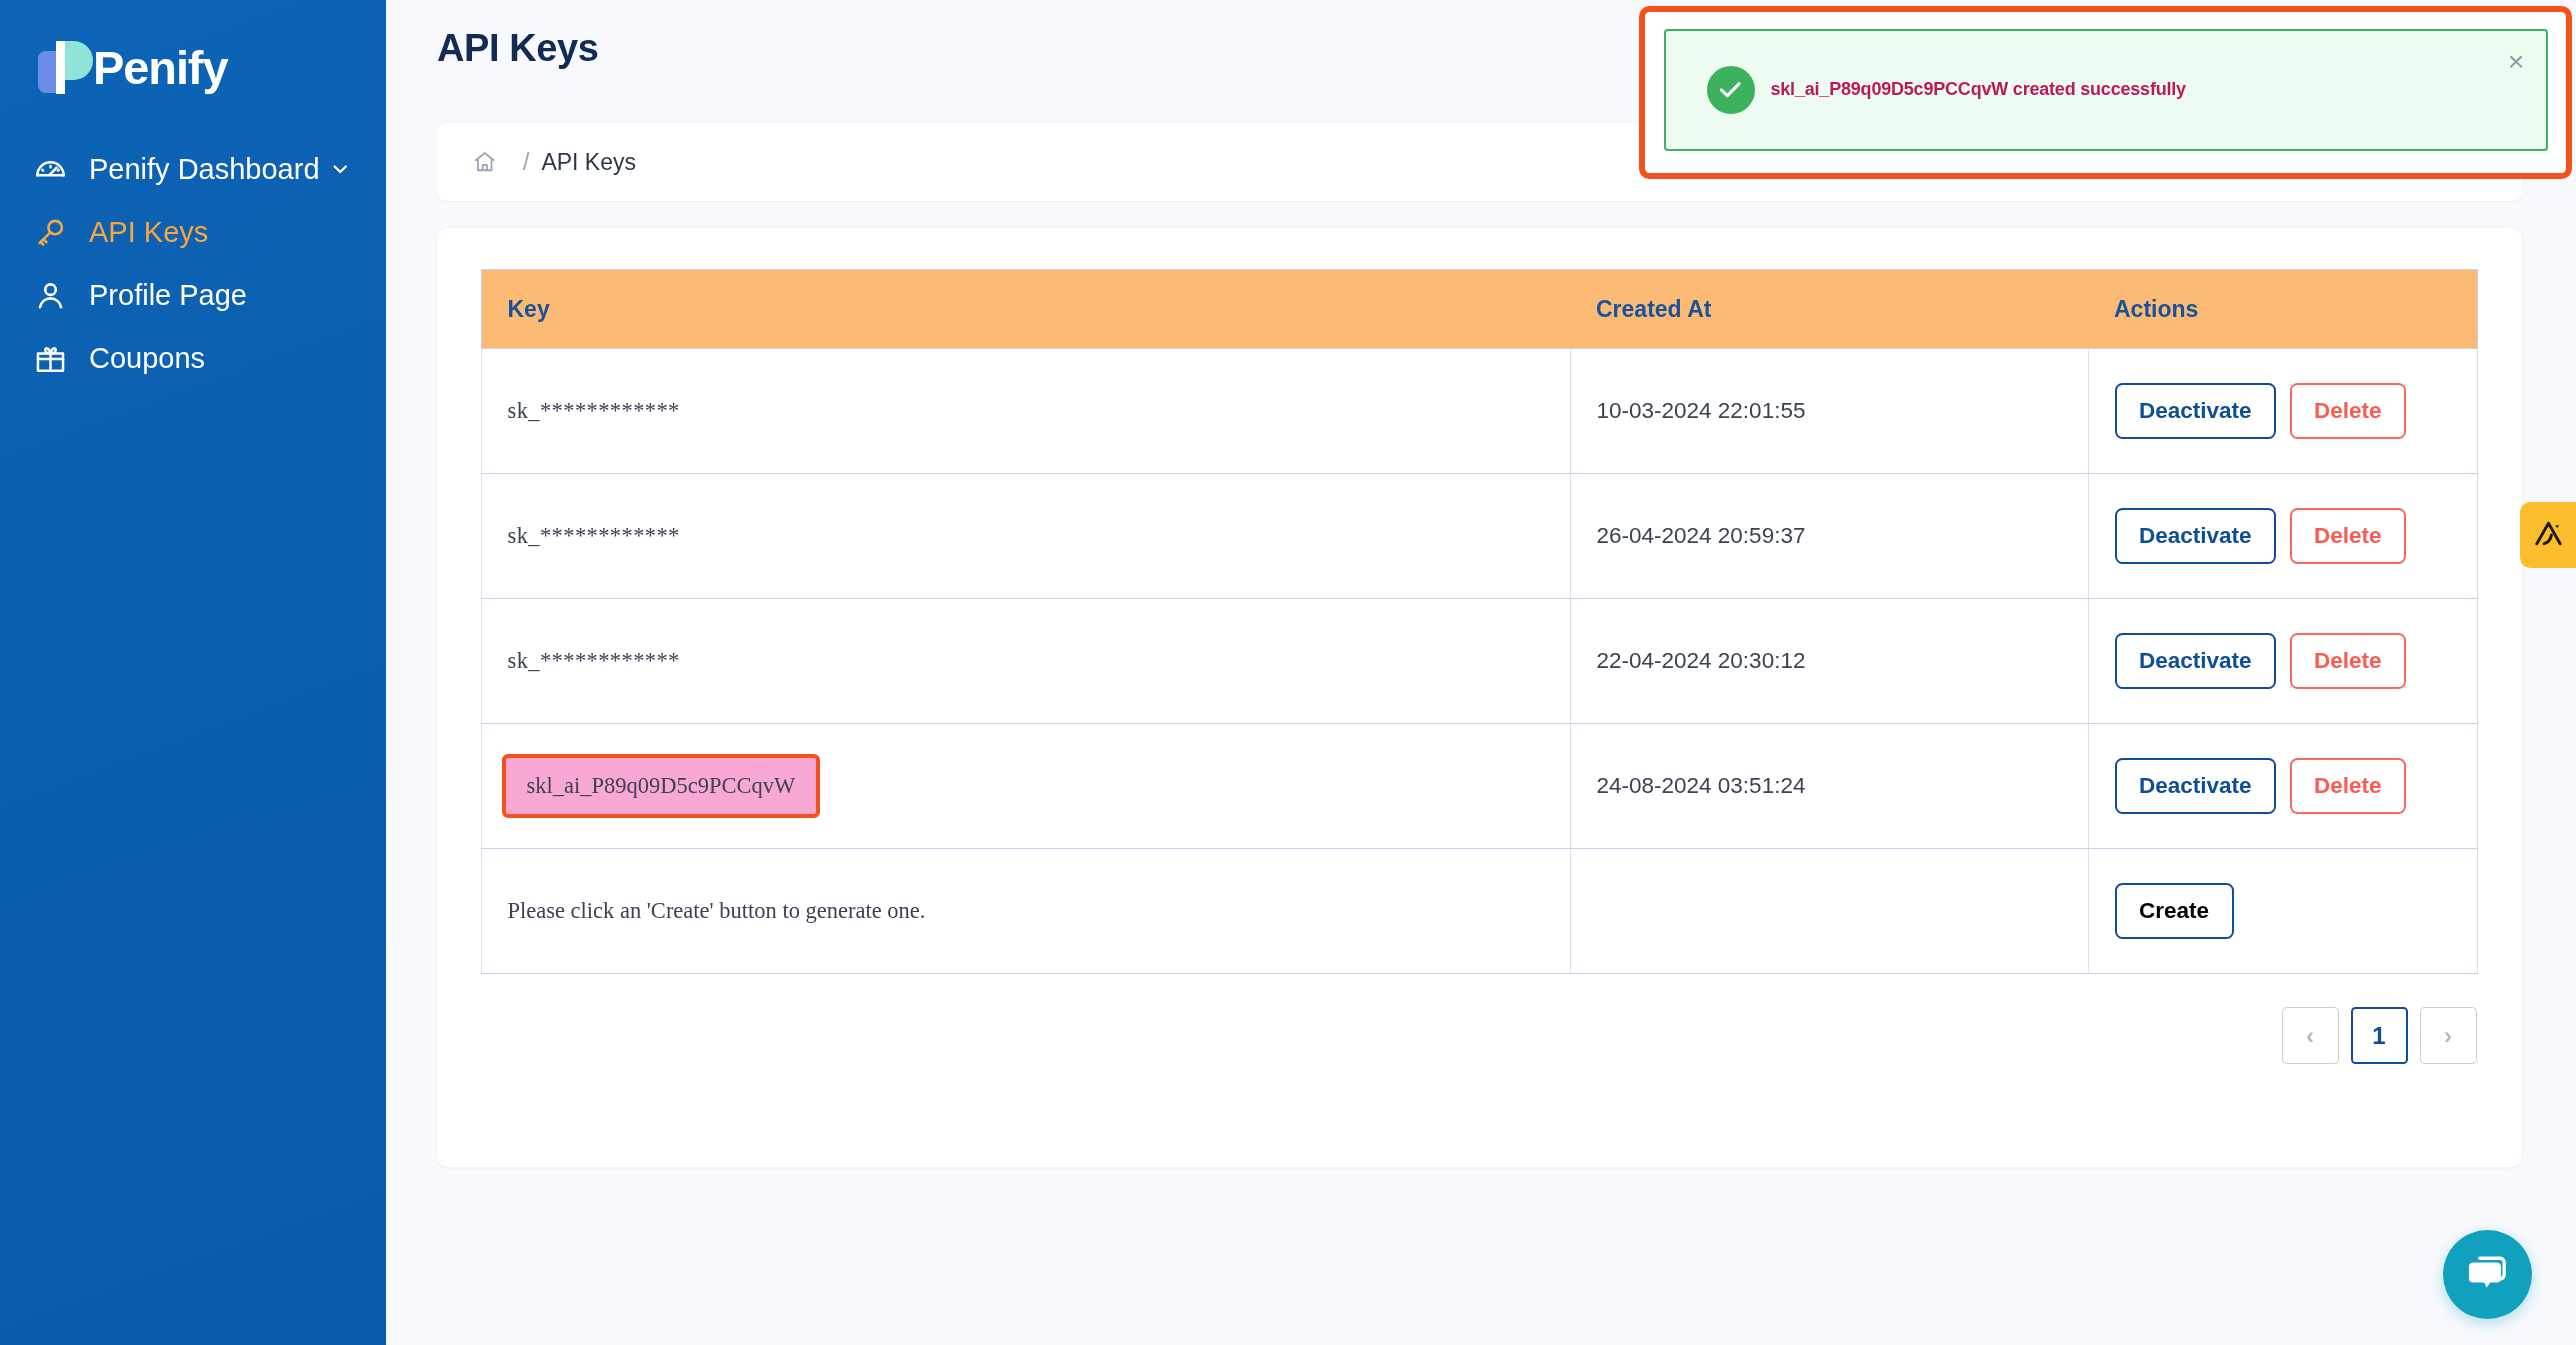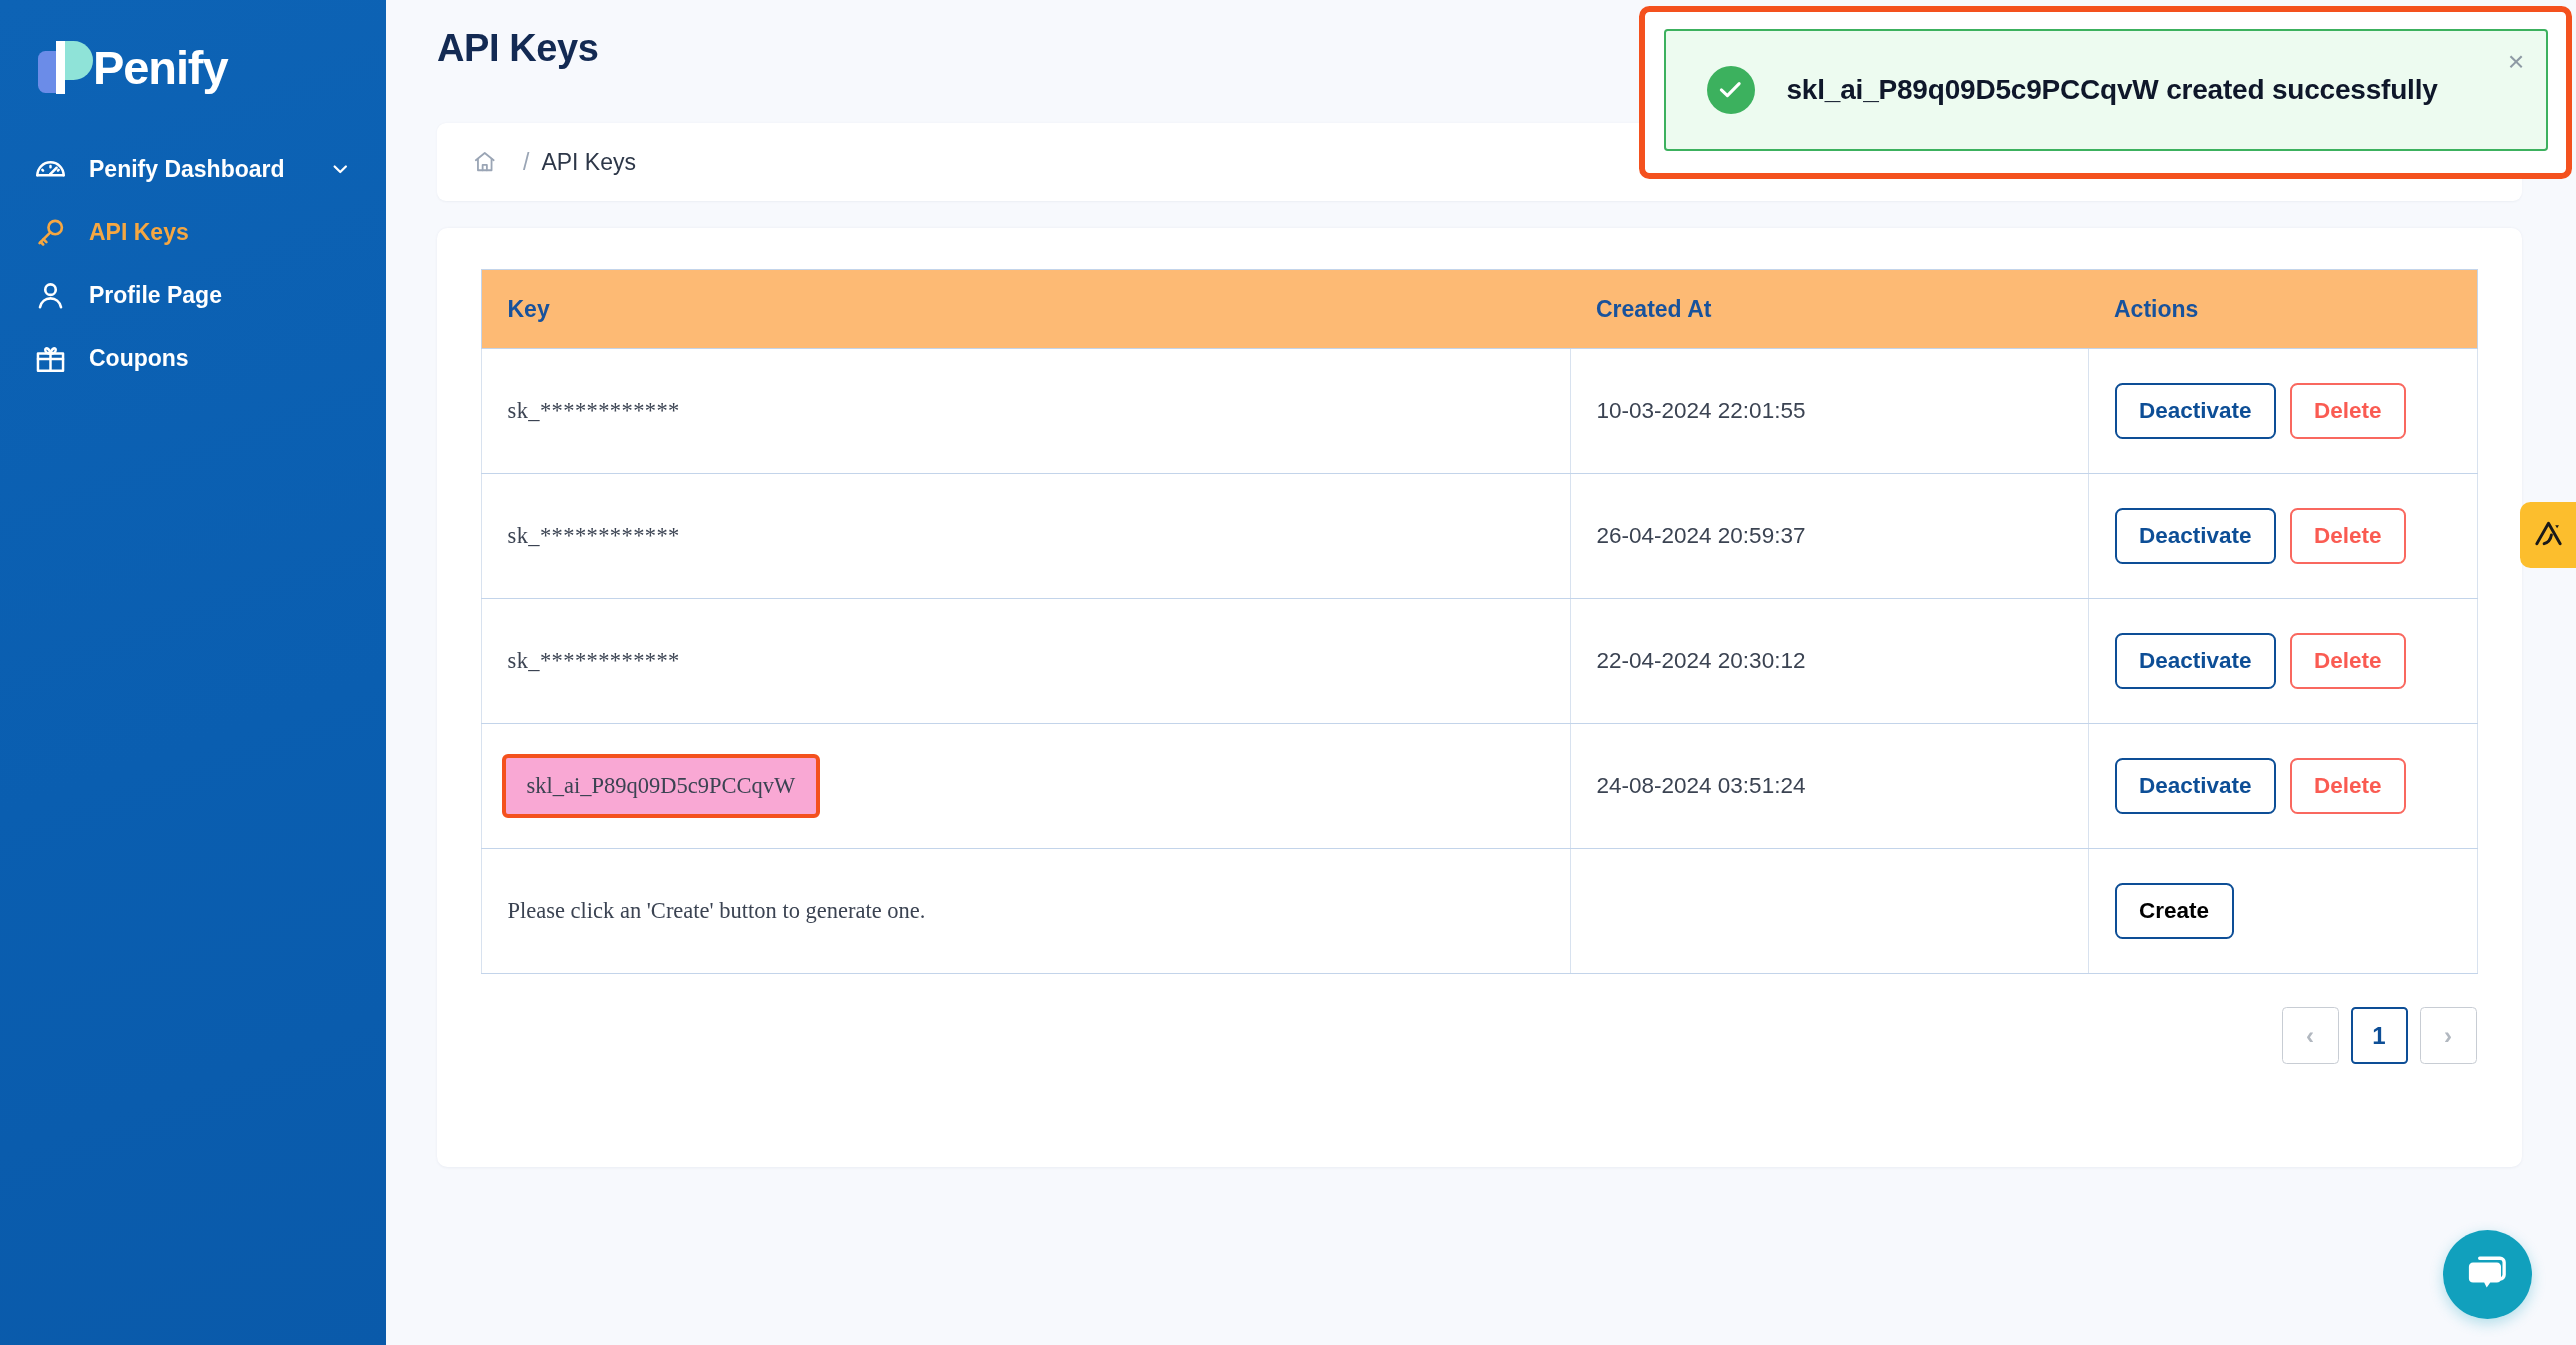--- a/index.html
+++ b/index.html
@@ -34,21 +34,21 @@
   }
   .logo-text {
     color: #ffffff; font-size: 47px; font-weight: 700; letter-spacing: -1.1px;
     line-height: 1; margin-left: -4.5px; padding-bottom: 3px;
   }
 
   .nav { margin-top: 39px; }
   .nav-item {
     display: flex; align-items: center; height: 63px;
     padding: 0 33px 0 33px; color: #ffffff; cursor: pointer;
-    font-size: 23px; font-weight: 700;
+    font-size: 29px; font-weight: 400;
   }
   .nav-item .ic { width: 35px; height: 35px; flex: 0 0 35px; margin-right: 21px; display: flex; align-items: center; justify-content: center; }
   .nav-item .lbl { flex: 1; white-space: nowrap; }
   .nav-item.active .lbl { color: #f5a742; }
   .nav-item .chev { width: 25.5px; height: 25.5px; flex: 0 0 25.5px; display:flex; align-items:center; justify-content:center; }
 
   
   .main { flex: 1; position: relative; height: 1346px; background: #f7f9fd; overflow: hidden; }
   .page-title {
     color: #132a53; font-size: 38px; font-weight: 700;
@@ -124,21 +124,21 @@
     background: #edfbf0; border: 2.3px solid #3cb15e; border-radius: 3.8px;
     height: 122px; display: flex; align-items: center; padding: 0 27px;
     position: relative;
   }
   .toast .check {
     width: 48px; height: 48px; border-radius: 50%; background: #3cb15e;
     display: flex; align-items: center; justify-content: center; flex: 0 0 48px;
     margin-left: 13.5px;
   }
   .toast .msg {
-    margin-left: 32px; color: #0f172a; font-size: 28px; font-weight: 700;
+    margin-left: 16px; color: #be185d; font-size: 18px; font-weight: 700;
     letter-spacing: -0.2px;
   }
   .toast .close {
     position: absolute; top: 16.5px; right: 21px; font-size: 28.5px;
     color: #8e9aa4; cursor: pointer; line-height: 1; font-weight: 400;
   }
 
   
   .side-tab {
     position: absolute; top: 502px; right: 0; width: 56px; height: 66px;

